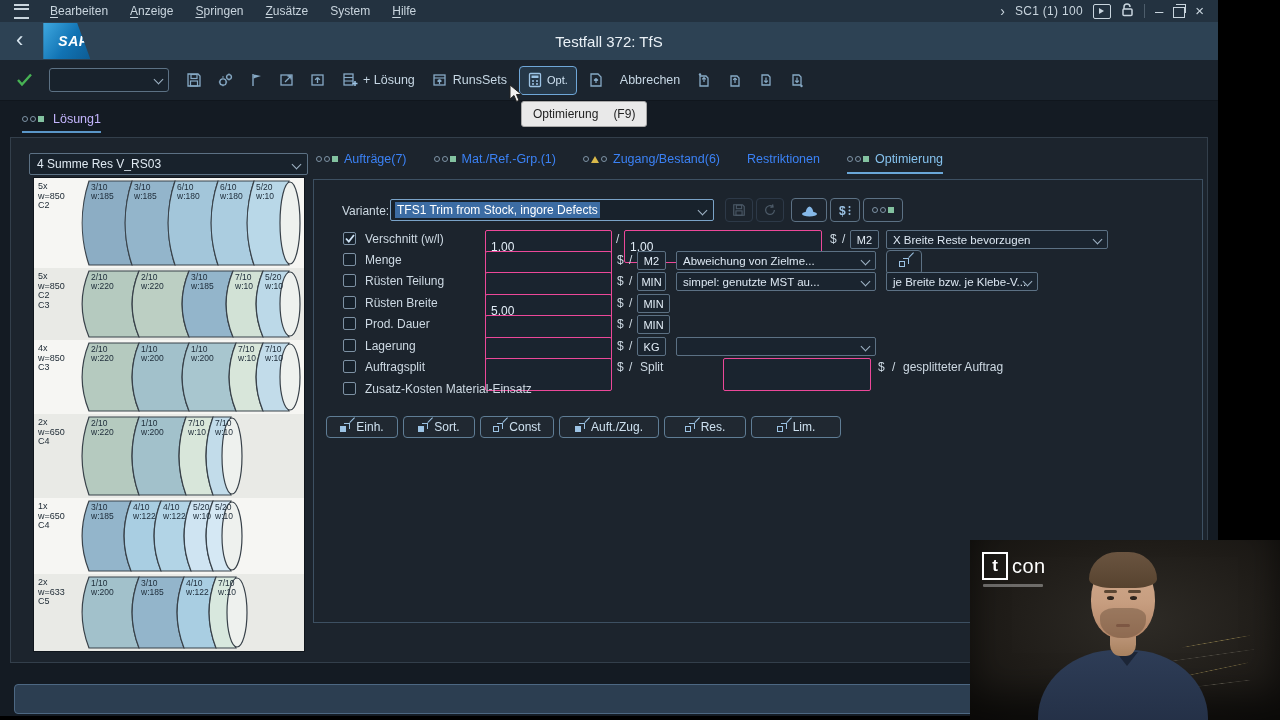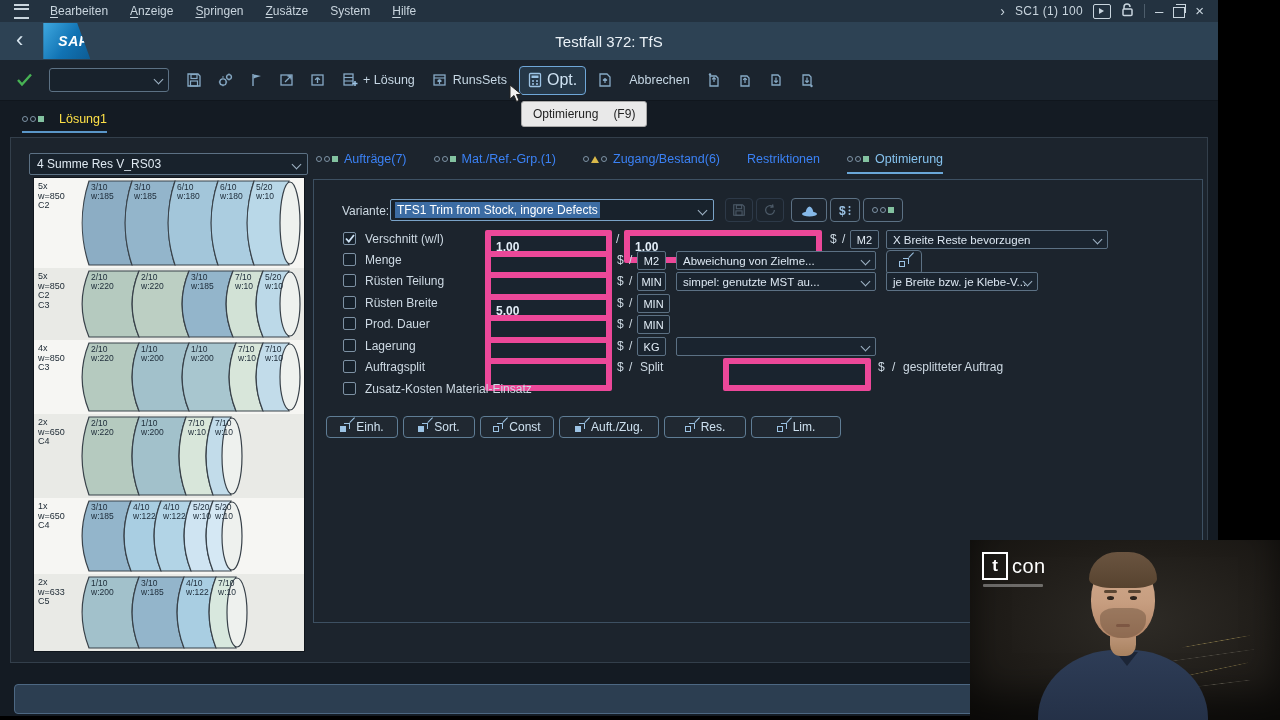--- a/index.html
+++ b/index.html
@@ -32,29 +32,29 @@
   .sap-logo { margin-left:20px; width:47px; height:36px; background:linear-gradient(125deg,#3fa9e0 0%,#1173b4 55%,#0d5c94 100%); clip-path:polygon(0 0,72% 0,100% 100%,0 100%); color:#fff; font-style:italic; font-weight:bold; font-size:14px; display:flex; align-items:center; padding-left:15px; box-sizing:border-box; letter-spacing:.5px; }
   .win-title { position:absolute; left:0; right:0; text-align:center; color:#eaf1f7; font-size:15px; }
 
   
   .toolbar { height:40px; background:#1b242e; border-bottom:1px solid #10161d; display:flex; align-items:center; gap:7px; padding:0 12px; position:relative; }
   .tbi { width:24px; height:24px; display:flex; align-items:center; justify-content:center; flex:0 0 auto; }
   .tbi svg { display:block; }
   .tb-combo { width:118px; height:22px; border:1px solid #5c7184; border-radius:3px; background:#18222c; position:relative; margin:0 6px; }
   .tb-combo .chev { position:absolute; right:6px; top:7px; }
   .tb-text-btn { color:#c6d7e4; font-size:12.5px; display:flex; align-items:center; gap:5px; padding:0 5px; white-space:nowrap; }
-  .opt-btn { border:1.5px solid #6fa7d8; background:rgba(96,156,208,.16); border-radius:4px; height:27px; display:flex; align-items:center; gap:5px; padding:0 8px; color:#cfe2f2; font-size:16px; }
+  .opt-btn { border:1.5px solid #6fa7d8; background:rgba(96,156,208,.16); border-radius:4px; height:27px; display:flex; align-items:center; gap:5px; padding:0 8px; color:#cfe2f2; font-size:11px; }
   .tb-right { margin-left:auto; display:flex; align-items:center; gap:10px; }
   .chev { width:6px; height:6px; border-right:1.5px solid #9fb4c6; border-bottom:1.5px solid #9fb4c6; transform:rotate(45deg); display:inline-block; }
 
   .tooltip { position:absolute; left:521px; top:101px; background:#e9e9e9; color:#232323; font-size:12px; padding:5px 11px; border:1px solid #a9a9a9; border-radius:3px; display:flex; gap:15px; z-index:6; white-space:nowrap; }
   .cursor-arrow { position:absolute; left:509px; top:84px; z-index:7; }
 
   
-  .sol-tab { position:absolute; left:22px; top:112px; color:#fde047; font-size:12.5px; display:flex; gap:15px; align-items:center; padding-bottom:5px; border-bottom:2px solid #5a96c8; z-index:2; }
+  .sol-tab { position:absolute; left:22px; top:112px; color:#c4b5fd; font-size:12.5px; display:flex; gap:9px; align-items:center; padding-bottom:5px; border-bottom:2px solid #5a96c8; z-index:2; }
 
   
   .ticon { display:inline-flex; align-items:center; gap:2px; }
   .ticon .dot { width:6px; height:6px; border:1.4px solid #7e93a5; border-radius:50%; box-sizing:border-box; }
   .ticon .sq { width:6px; height:6px; background:#83c2a0; }
   .ticon .tri { width:0; height:0; border-left:4px solid transparent; border-right:4px solid transparent; border-bottom:7px solid #d9b94a; }
 
   
   .panel { position:absolute; left:10px; top:137px; width:1198px; height:526px; background:#1c242d; border:1px solid #333f4b; box-sizing:border-box; }
 
@@ -67,21 +67,21 @@
   .rtab { display:flex; align-items:center; gap:6px; font-size:12.5px; color:#3b82f6; padding-bottom:6px; border-bottom:2px solid transparent; white-space:nowrap; }
   .rtab.active { color:#85c2ee; border-bottom-color:#6aa7d8; }
 
   .gbox { position:absolute; left:302px; top:41px; width:890px; height:444px; border:1px solid #3d5062; box-sizing:border-box; }
 
   
   .frow { position:absolute; left:16px; width:100%; height:21px; }
   .flabel { position:absolute; color:#cdd9e3; font-size:12px; top:2px; white-space:nowrap; }
   .fsep { position:absolute; color:#cdd9e3; font-size:12px; top:2px; }
   .cb { position:absolute; top:2px; width:13px; height:13px; border:1px solid #7d91a3; border-radius:2px; background:#16202a; box-sizing:border-box; display:flex; align-items:center; justify-content:center; }
-  .fin { position:absolute; top:0; height:33px; background:#1a242f; border:6px solid #ec4899; border-radius:2px; color:#e3eef8; font-size:12px; padding:0 5px; box-sizing:border-box; font-family:inherit; outline:none;font-weight:bold; }
+  .fin { position:absolute; top:0; height:33px; background:#1a242f; border:1px solid #ec4899; border-radius:2px; color:#e3eef8; font-size:12px; padding:0 5px; box-sizing:border-box; font-family:inherit; outline:none; }
   .funit { position:absolute; top:0; height:19px; border:1px solid #5c7184; border-radius:2px; color:#e3eef8; font-size:11px; display:flex; align-items:center; justify-content:center; box-sizing:border-box; background:#1a242f; }
   .fdd { position:absolute; top:0; height:19px; border:1px solid #5c7184; border-radius:2px; background:#1a242f; color:#dce7f2; font-size:11.5px; display:flex; align-items:center; padding:0 18px 0 6px; box-sizing:border-box; white-space:nowrap; overflow:hidden; }
   .fdd .chev { position:absolute; right:6px; }
   .smallbtn { position:absolute; top:-1px; width:34px; height:23px; border:1px solid #5c7184; border-radius:4px; display:flex; align-items:center; justify-content:center; background:transparent; }
 
   
   .vlabel { position:absolute; left:28px; top:24px; color:#cdd9e3; font-size:12px; }
   .vcombo { position:absolute; left:76px; top:19px; width:324px; height:22px; border:1px solid #7aa3c8; border-radius:2px; background:#18222c; display:flex; align-items:center; padding:0 20px 0 4px; box-sizing:border-box; }
   .vcombo .sel { background:#3c6ca3; color:#fff; font-size:12px; padding:1px 2px; white-space:nowrap; }
   .vcombo .chev { position:absolute; right:7px; }

